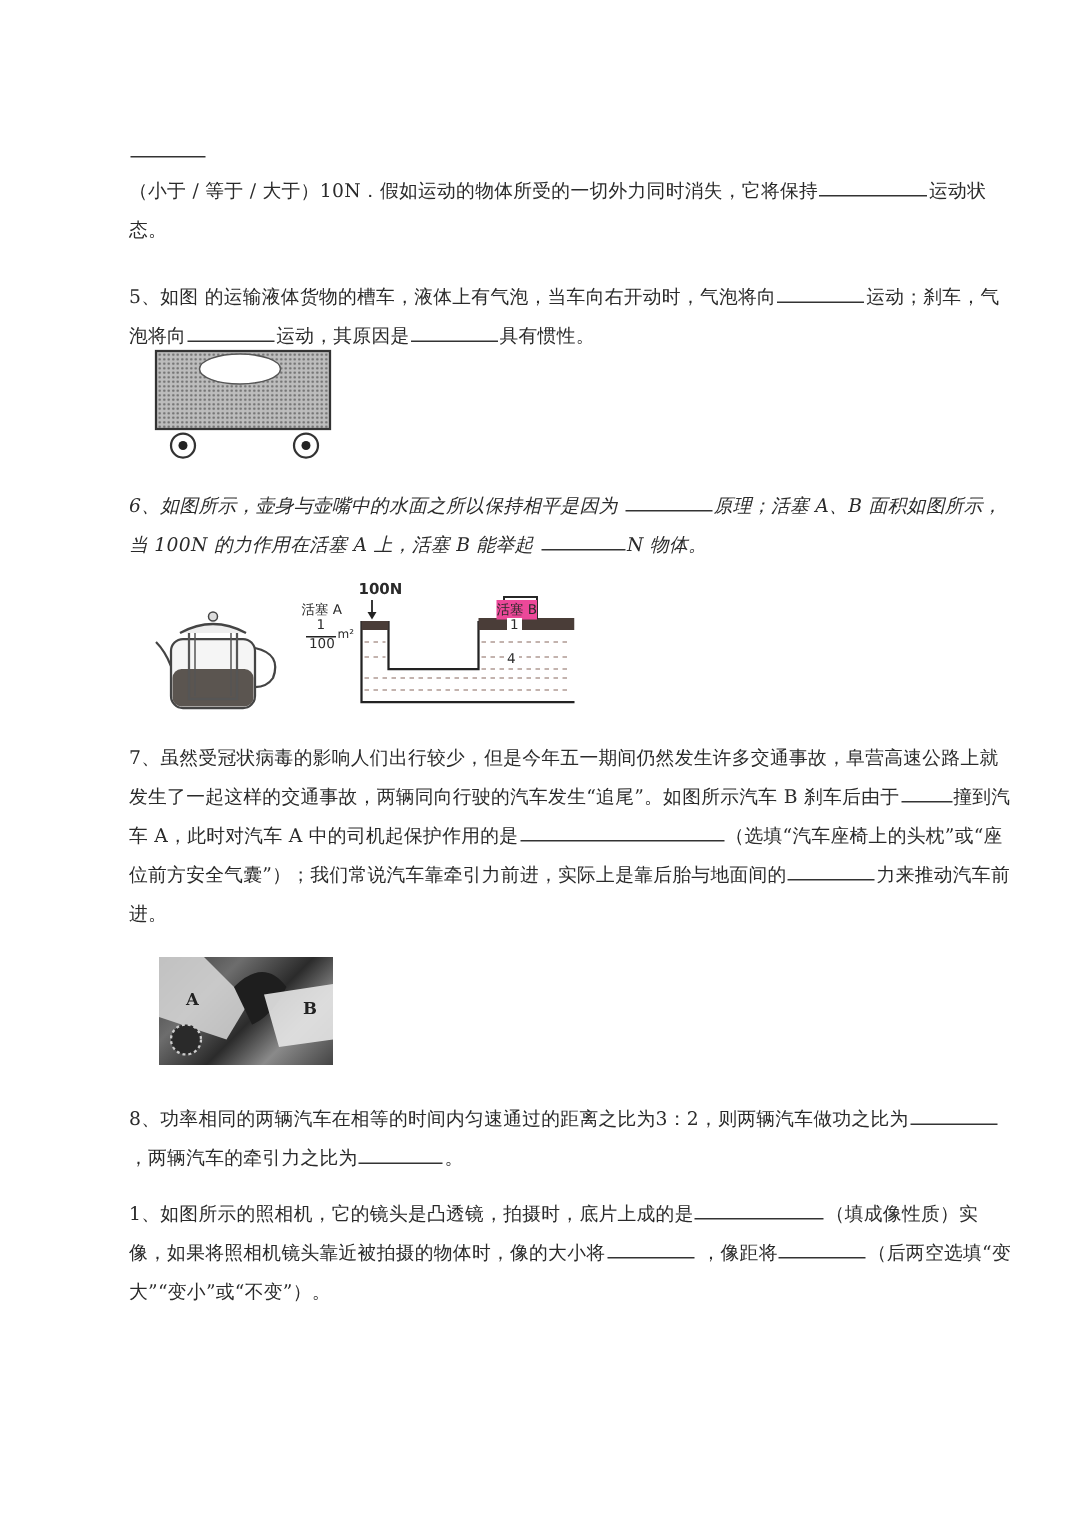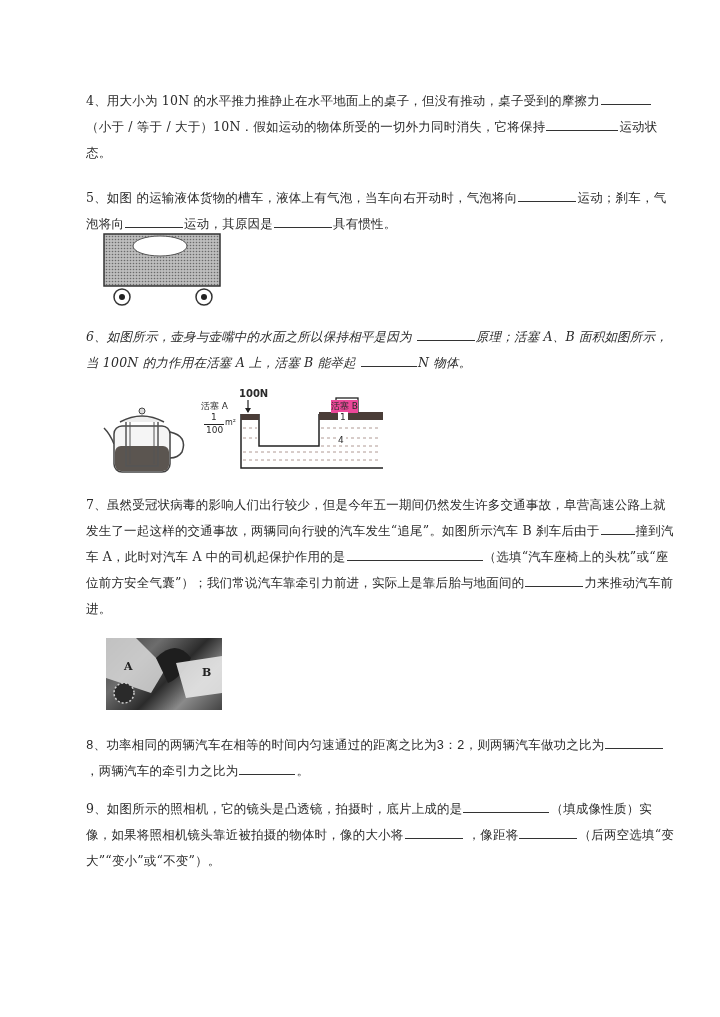--- a/index.html
+++ b/index.html
@@ -8,21 +8,21 @@
     font-family: "DejaVu Serif", "Liberation Serif", serif; color:#2a2a2a;
   }
   .q { position:absolute; left:86px; width:590px; font-size:12.5px; line-height:26px; letter-spacing:0.2px; }
   .blank { display:inline-block; border-bottom:1px solid #333; height:14px; vertical-align:baseline; margin:0 1px; }
   .fig { position:absolute; }
 </style>
 </head>
 <body>
 
 <div class="q" style="top:88px;">
-  <span>4、用大小为 10N  的水平推力推静止在水平地面上的桌子，但没有推动，桌子受到的摩擦力</span><span class="blank" style="width:50px"></span><br>
+  <span class="blank" style="width:50px"></span><br>
   <span>（小于 / 等于 / 大于）10N．假如运动的物体所受的一切外力同时消失，它将保持</span><span class="blank" style="width:72px"></span><span>运动状态。</span>
 </div>
 
 <div class="q" style="top:173px;margin-top:12px;">
   <span>5、如图  的运输液体货物的槽车，液体上有气泡，当车向右开动时，气泡将向</span><span class="blank" style="width:58px"></span><span>运动；刹车，气泡将向</span><span class="blank" style="width:58px"></span><span>运动，其原因是</span><span class="blank" style="width:58px"></span><span>具有惯性。</span>
 </div>
 
 <svg class="fig" style="left:102px;top:232px;" width="130" height="76" viewBox="0 0 130 76">
   <defs>
     <pattern id="dots" width="3" height="3" patternUnits="userSpaceOnUse">
@@ -92,19 +92,19 @@
   <svg width="116" height="72" viewBox="0 0 116 72" style="position:absolute;left:0;top:0;">
     <polygon points="0,0 30,0 60,30 45,55 0,40" fill="#d9d9d9" opacity="0.85"></polygon>
     <path d="M50 20 Q70 0 85 20 Q75 40 62 45 Z" fill="#1e1e1e"></path>
     <polygon points="70,25 116,18 116,55 80,60" fill="#e6e6e6" opacity="0.9"></polygon>
     <circle cx="18" cy="55" r="10" fill="#2a2a2a" stroke="#ccc" stroke-width="1.5" stroke-dasharray="2,2"></circle>
   </svg>
   <span style="position:absolute;left:18px;top:22px;font:bold 11px 'DejaVu Serif',serif;color:#222;">A</span>
   <span style="position:absolute;left:96px;top:28px;font:bold 11px 'DejaVu Serif',serif;color:#222;">B</span>
 </div>
 
-<div class="q" style="top:733px;font-family:Liberation Mono, monospace;">
+<div class="q" style="top:733px;">
   <span>8、功率相同的两辆汽车在相等的时间内匀速通过的距离之比为3：2，则两辆汽车做功之比为</span><span class="blank" style="width:58px"></span><span>，两辆汽车的牵引力之比为</span><span class="blank" style="width:56px"></span><span>。</span>
 </div>
 
 <div class="q" style="top:796px;">
-  <span>9、如图所示的照相机，它的镜头是凸透镜，拍摄时，底片上成的是</span><span class="blank" style="width:86px"></span><span>（填成像性质）实像，如果将照相机镜头靠近被拍摄的物体时，像的大小将</span><span class="blank" style="width:58px"></span><span> ，像距将</span><span class="blank" style="width:58px"></span><span>（后两空选填“变大”“变小”或“不变”）。</span>
+  <span>1、如图所示的照相机，它的镜头是凸透镜，拍摄时，底片上成的是</span><span class="blank" style="width:86px"></span><span>（填成像性质）实像，如果将照相机镜头靠近被拍摄的物体时，像的大小将</span><span class="blank" style="width:58px"></span><span> ，像距将</span><span class="blank" style="width:58px"></span><span>（后两空选填“变大”“变小”或“不变”）。</span>
 </div>
 
 </body></html>

